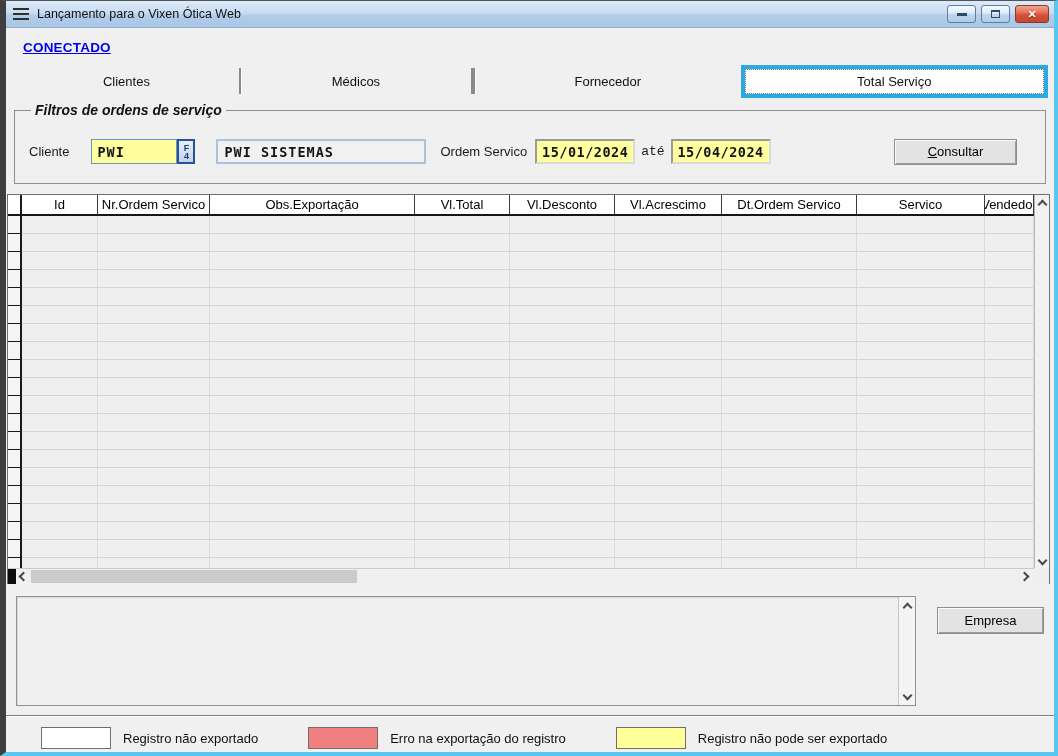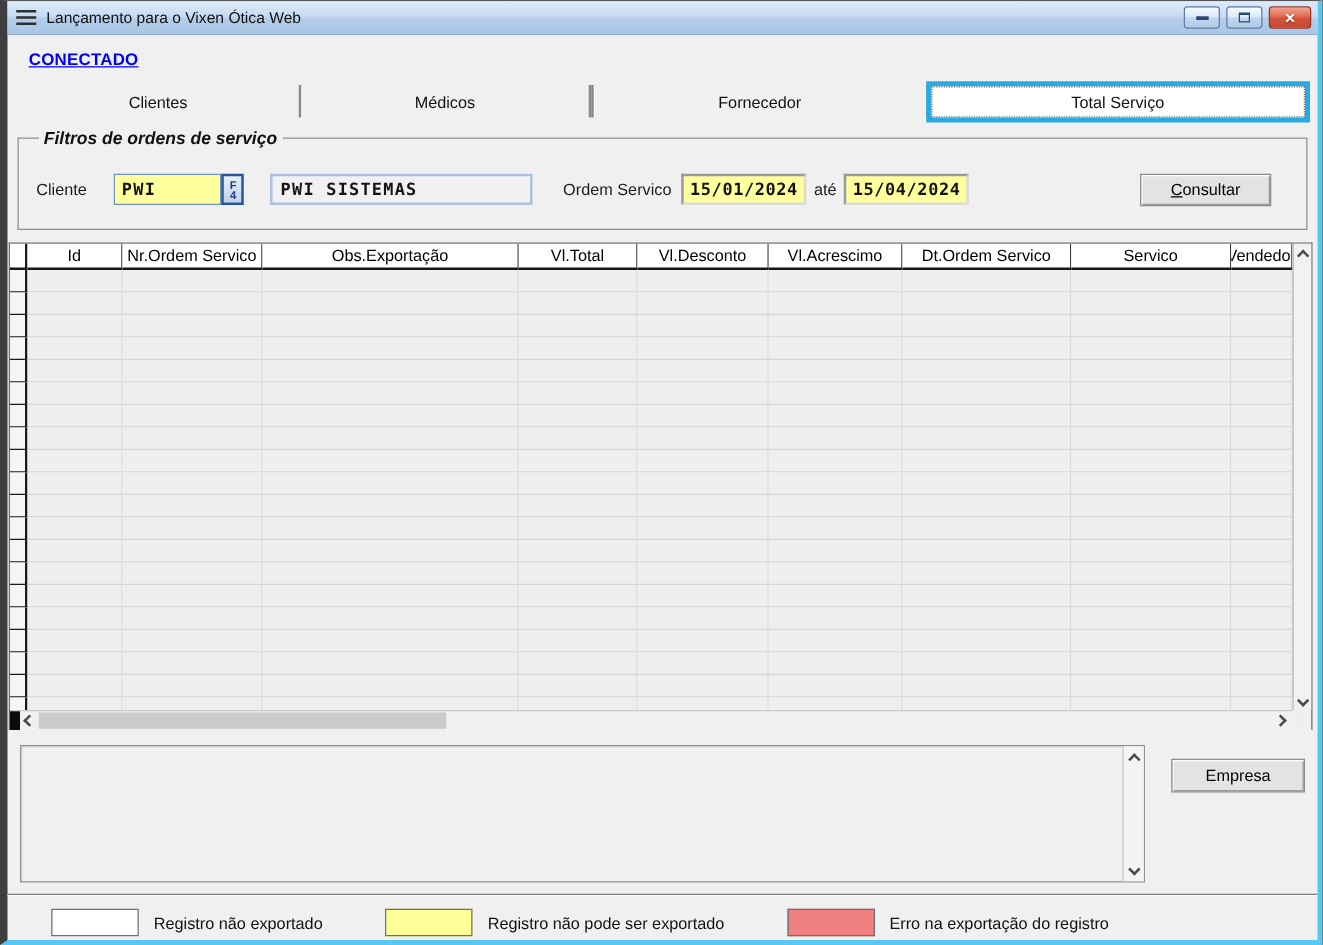--- a/index.html
+++ b/index.html
@@ -79,21 +79,21 @@
     border:2px solid #aac2dd; padding:2px 6px; letter-spacing:1px; display:flex; align-items:center;
   }
   .inp-date {
     width:100px; height:25px; background:var(--field-yellow,#ffff9e); text-align:center;
     border:2px solid; border-color:#9a9a9a #dadada #dadada #9a9a9a; padding:2px 4px; letter-spacing:.5px;
   }
   .btn-classic {
     height:26px; background:#e3e3e3; border:1px solid #8e8e8e; font-family:inherit; font-size:13px;
     box-shadow:inset 1px 1px 0 #fafafa, inset -1px -1px 0 #9c9c9c; padding:0 14px; cursor:default;
   }
-  .btn-consultar { width:105px; margin-left:auto; margin-right:14px; }
+  .btn-consultar { width:123px; margin-left:auto; margin-right:14px; }
 
   
   .grid-wrap {
     margin:10px 4px 0 1px; display:flex;
     border:1px solid #6f6f6f; border-bottom:none; background:#efefef; height:390px;
   }
   .grid-left { flex:1; display:flex; flex-direction:column; overflow:hidden; }
   .grid-header { display:flex; height:21px; background:#fff; flex:0 0 21px; }
   .gh {
     display:flex; align-items:center; justify-content:center; font-size:13px; color:#000;
@@ -197,23 +197,23 @@
   <fieldset class="filters">
     <legend>Filtros de ordens de serviço</legend>
     <div class="filter-row">
       <span class="lbl" style="margin-right:22px;">Cliente</span>
       <input class="inp-code mono" readonly="" value="PWI" style="">
       <button class="btn-f4">
         <span>F</span>
         <span>4</span>
       </button>
       <div class="inp-name mono">PWI SISTEMAS</div>
-      <span class="lbl" style="margin-left:24px; margin-right:8px;">Ordem Servico</span>
+      <span class="lbl" style="margin-left:14px; margin-right:8px;">Ordem Servico</span>
       <input class="inp-date mono" readonly="" value="15/01/2024" style="">
-      <span class="lbl" style="margin:12px 6px;">até</span>
+      <span class="lbl" style="margin:12px 6px;font-family:Liberation Mono, monospace;">até</span>
       <input class="inp-date mono" readonly="" value="15/04/2024" style="">
       <button class="btn-classic btn-consultar"><u class="mn">C</u><span>onsultar</span></button>
     </div>
   </fieldset>
 
   
   <div class="grid-wrap">
     <div class="grid-left">
       <div class="grid-header">
           <div class="gh rowsel"></div>
@@ -500,22 +500,22 @@
   </div>
 
   
   <div class="divider"></div>
   <div class="legendbar">
       <div class="lgi">
         <div class="sw" style="background: rgb(255, 255, 255);"></div>
         <span>Registro não exportado</span>
       </div>
       <div class="lgi">
+        <div class="sw" style="background: rgb(240, 128, 128);"></div>
+        <span>Erro na exportação do registro</span>
+      </div>
+      <div class="lgi">
         <div class="sw" style="background: rgb(255, 255, 153);"></div>
         <span>Registro não pode ser exportado</span>
       </div>
-      <div class="lgi">
-        <div class="sw" style="background: rgb(240, 128, 128);"></div>
-        <span>Erro na exportação do registro</span>
-      </div>
     </div>
 
 </div>
 
 </body></html>

